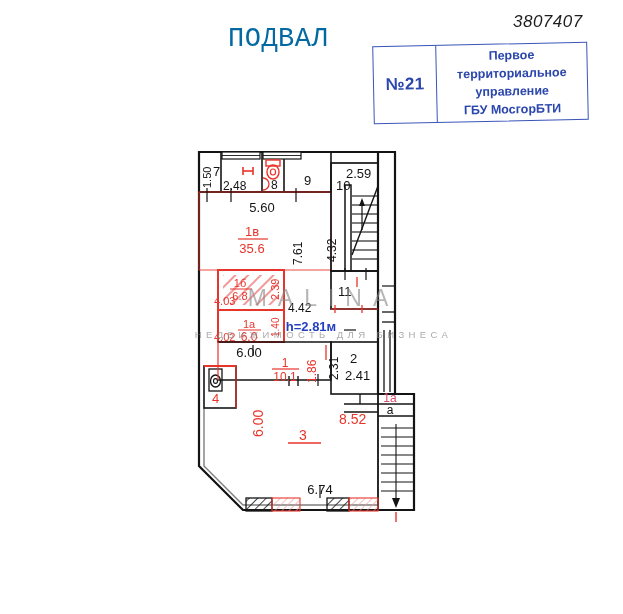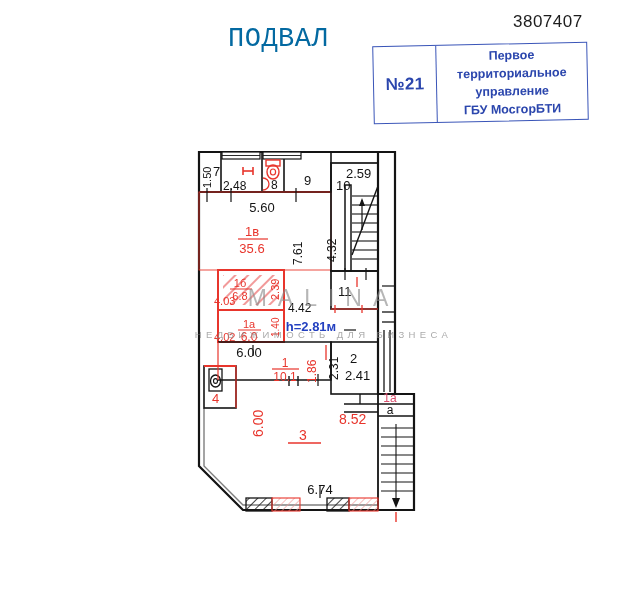--- a/index.html
+++ b/index.html
@@ -25,20 +25,21 @@
     color: #0369a1;
     font-family: Liberation Mono, monospace;
   }
   #doc-number {
     position: absolute;
     left: 513px;
     top: 12px;
     font-size: 17px;
     color: #1d1d1d;
     letter-spacing: 0.5px;
+    font-style: italic;
   }
 
   
   #bti-stamp {
     position: absolute;
     left: 373px;
     top: 44px;
     width: 215px;
     height: 78px;
     border: 1.6px solid #3a55b8;

